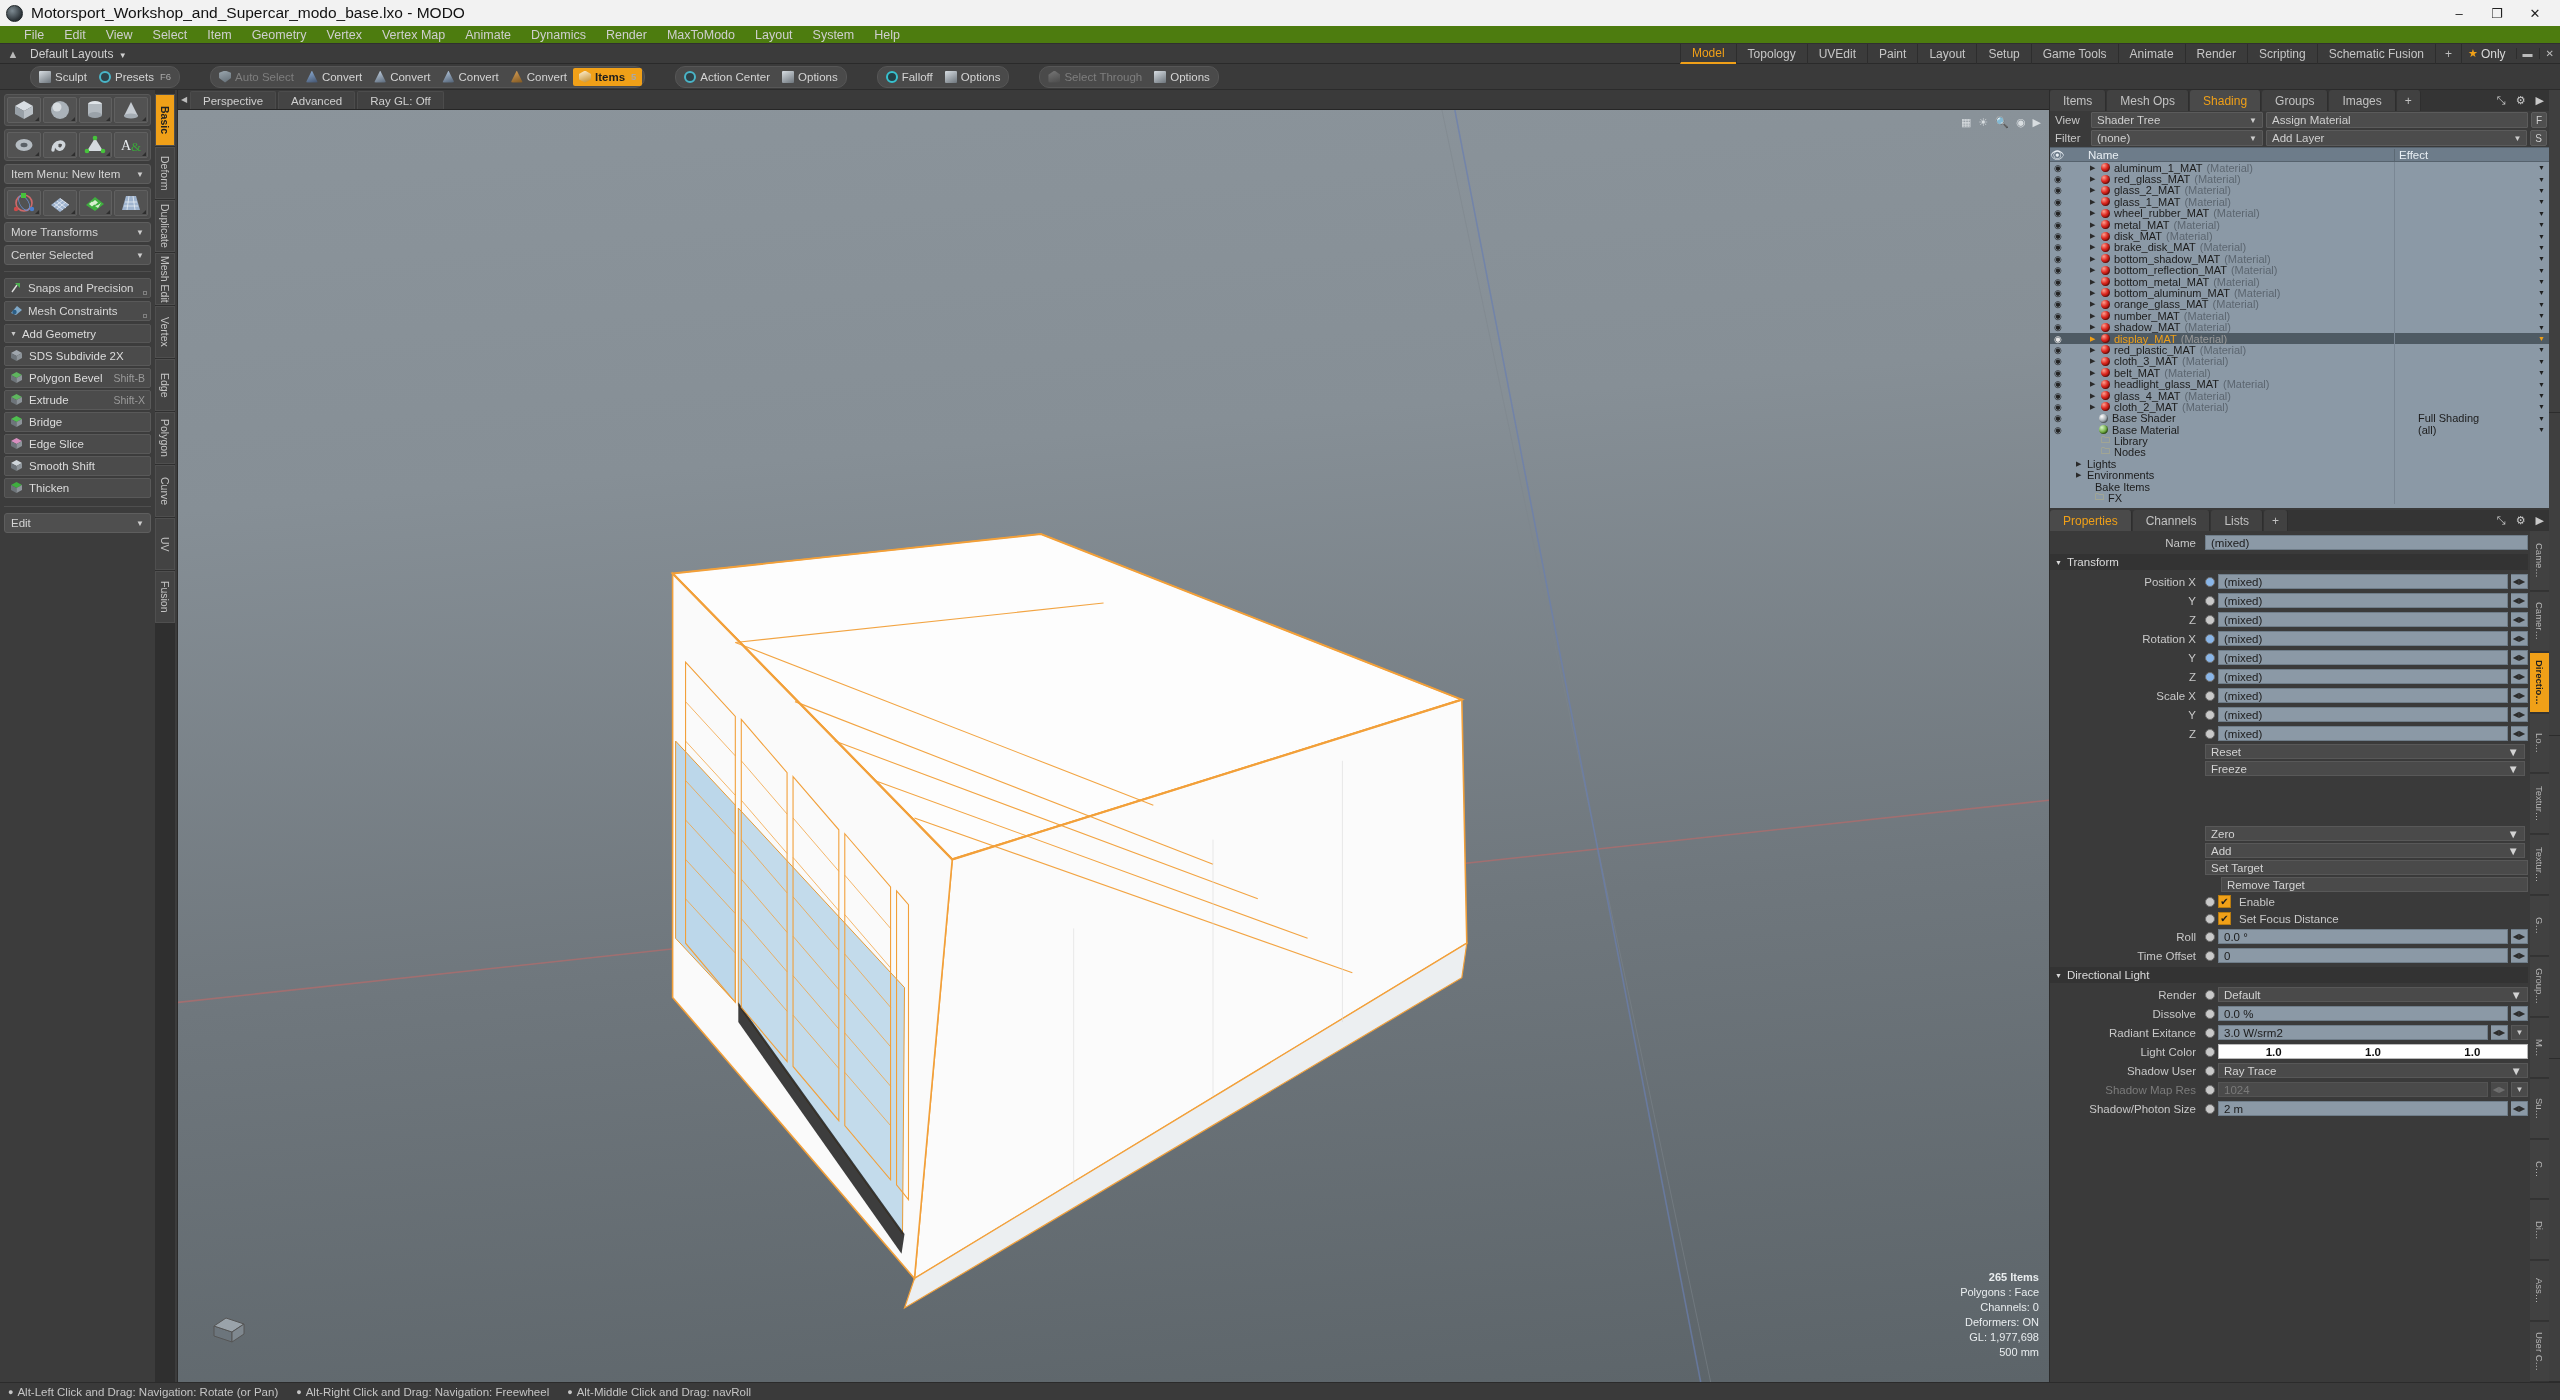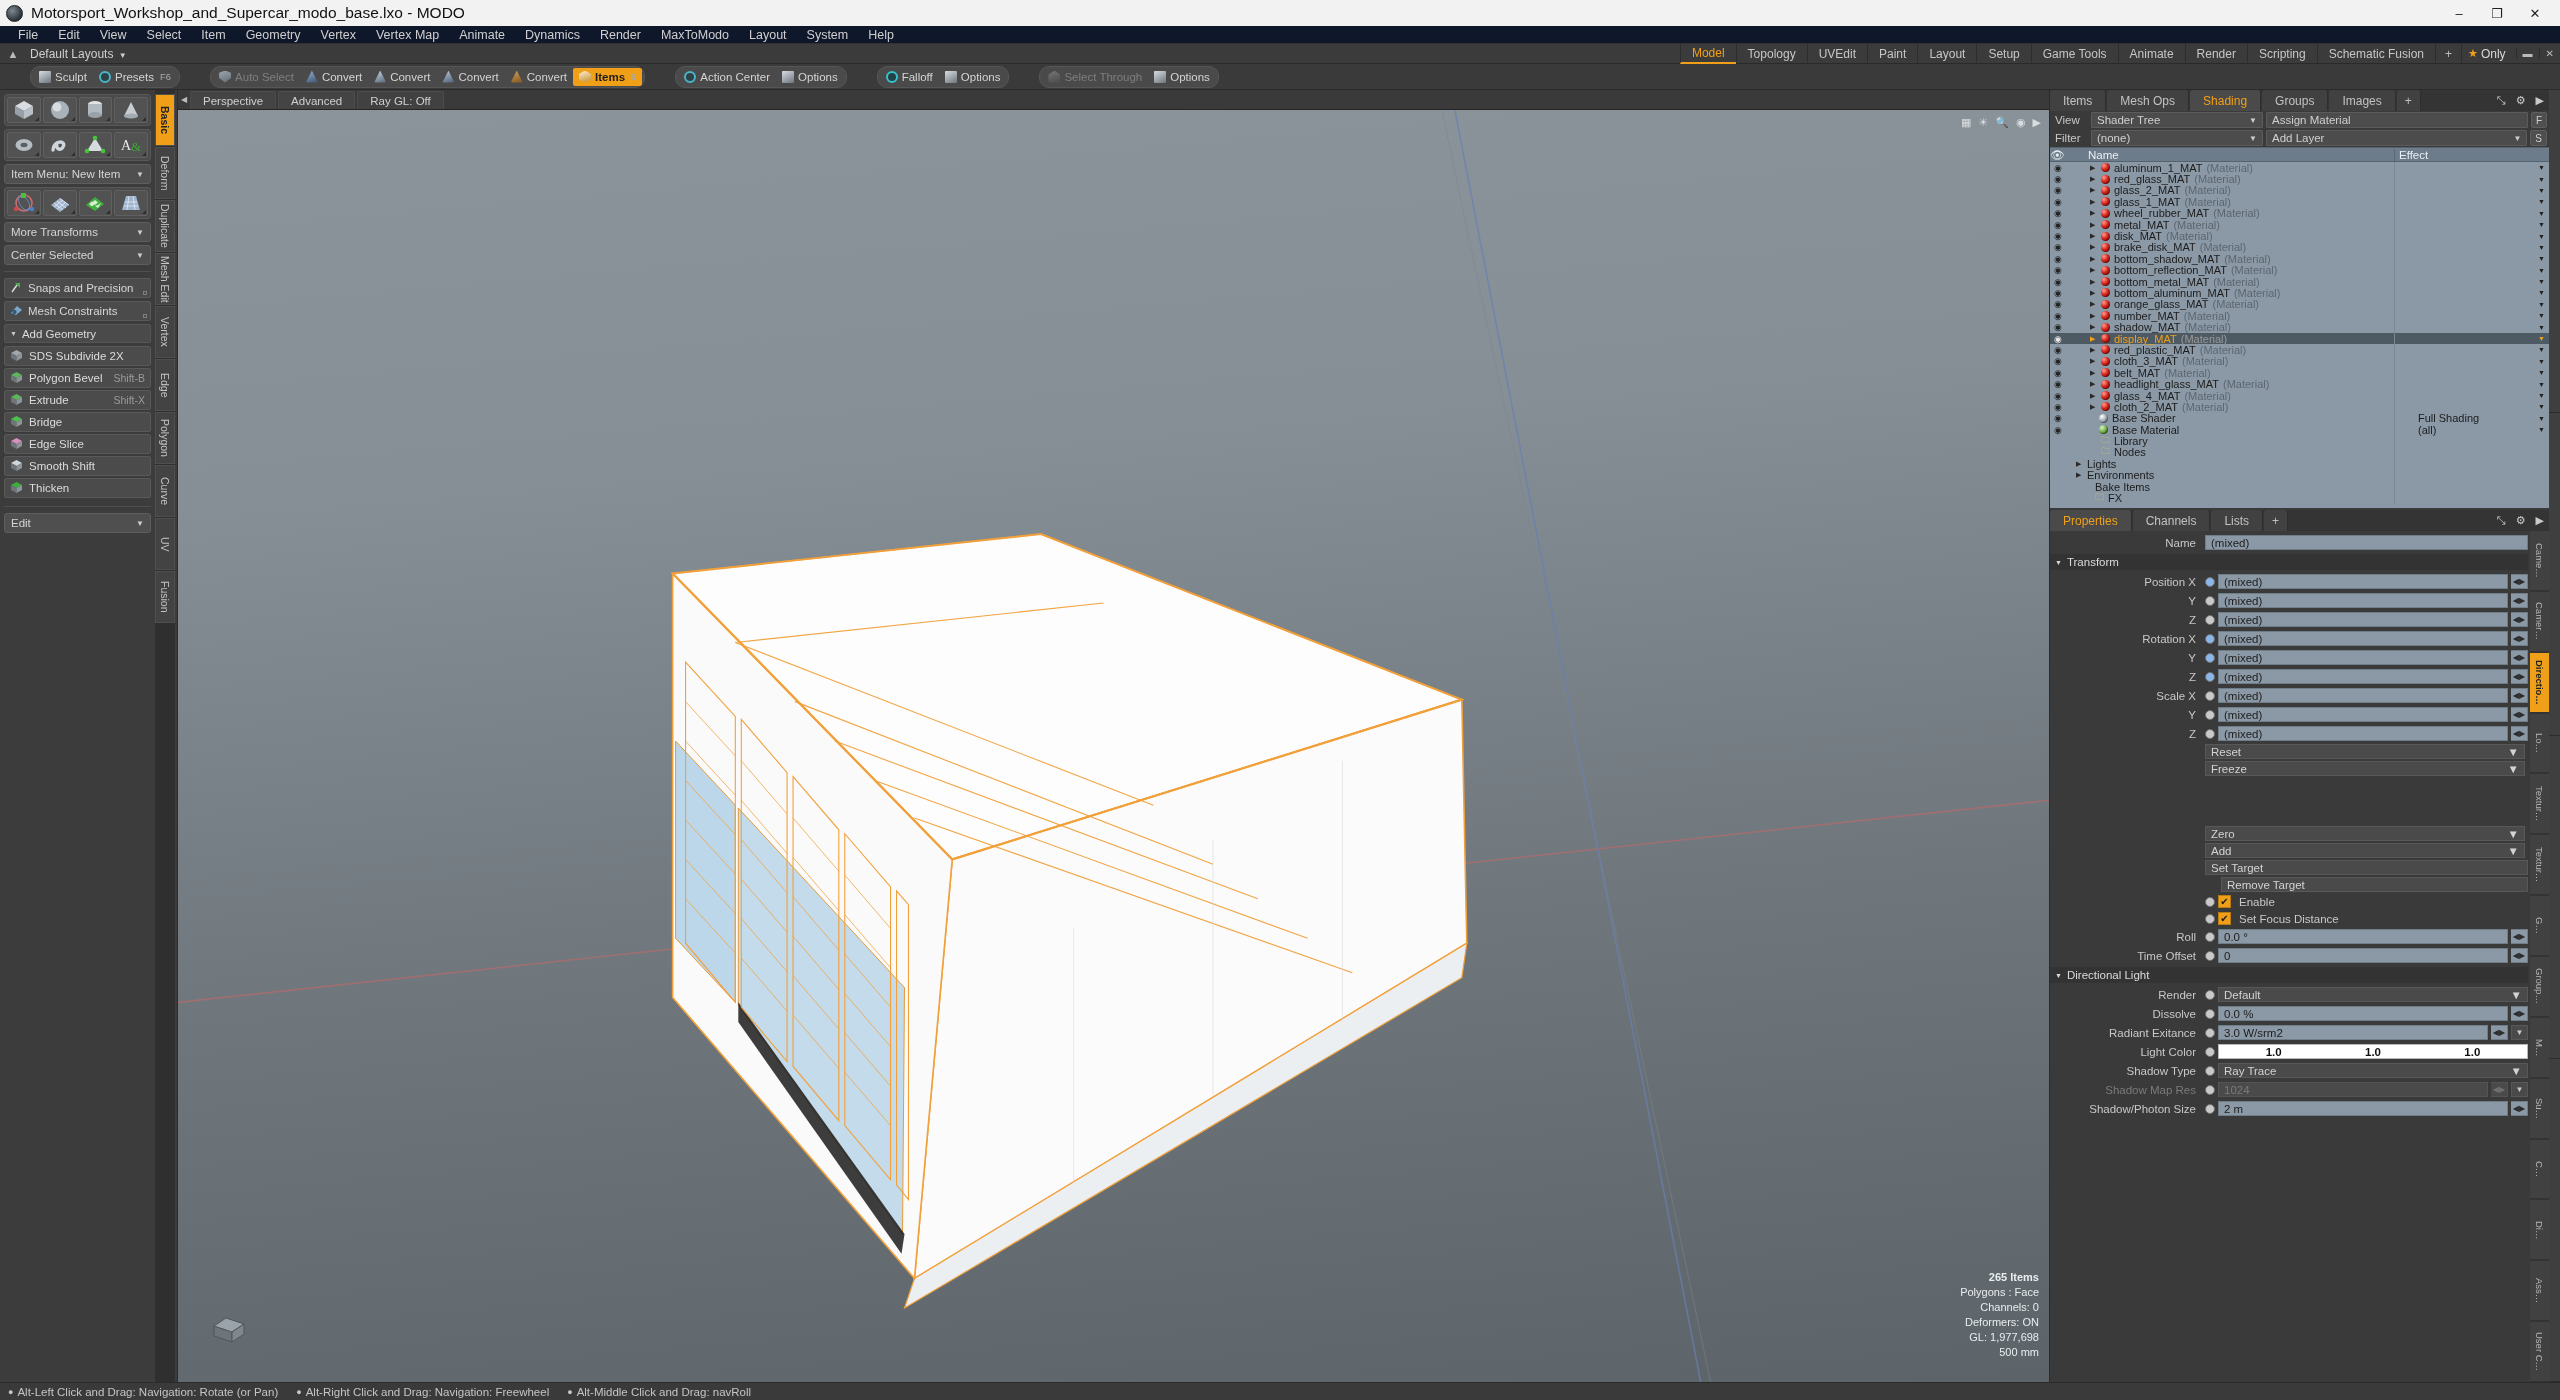--- a/index.html
+++ b/index.html
@@ -26,22 +26,22 @@
   }
   .titlebar .t-text { font-size: 15.5px; color: #111; white-space: nowrap; }
   .titlebar .winbtns { margin-left: auto; display: flex; gap: 0; }
   .titlebar .winbtn {
     width: 38px; height: 24px; display: flex; align-items: center; justify-content: center;
     font-size: 13px; color: #222;
   }
 
   
   .menubar {
-    height: 18px; background: #0f172a; display: flex; align-items: center;
-    padding-left: 8px; font-size: 12.5px; color: #cfcfcf; flex: none;
+    height: 18px; background: #4d7c0f; display: flex; align-items: center;
+    padding-left: 14px; font-size: 12.5px; color: #cfcfcf; flex: none;
     border-bottom: 1px solid #303030;
   }
   .menubar .mi { padding: 0 10px; line-height: 18px; white-space: nowrap; }
 
   
   .layoutrow {
     height: 20px; background: #3b3b3b; display: flex; align-items: center;
     font-size: 12px; flex: none; border-bottom: 1px solid #2a2a2a; padding-left: 4px;
   }
   .layoutrow .homeicon { width: 18px; text-align: center; color: #b9b9b9; font-size: 11px; }
@@ -1218,21 +1218,21 @@
             <div class="prow">
               <div class="plabel">Light Color</div>
               <span class="dot"></span>
               <div class="pfield white">
                 <span>1.0</span>
                 <span>1.0</span>
                 <span>1.0</span>
               </div>
             </div>
             <div class="prow">
-              <div class="plabel">Shadow Type</div>
+              <div class="plabel">Shadow User</div>
               <span class="dot"></span>
               <div class="pfield dk" style="justify-content: space-between;">Ray Trace<span class="ar">▼</span></div>
             </div>
             <div class="prow">
               <div class="plabel dim">Shadow Map Res</div>
               <span class="dot"></span>
               <div class="pfield disabled">1024</div>
               <span class="spin dis">◀▶</span>
               <span class="ddarrow">▼</span>
             </div>

